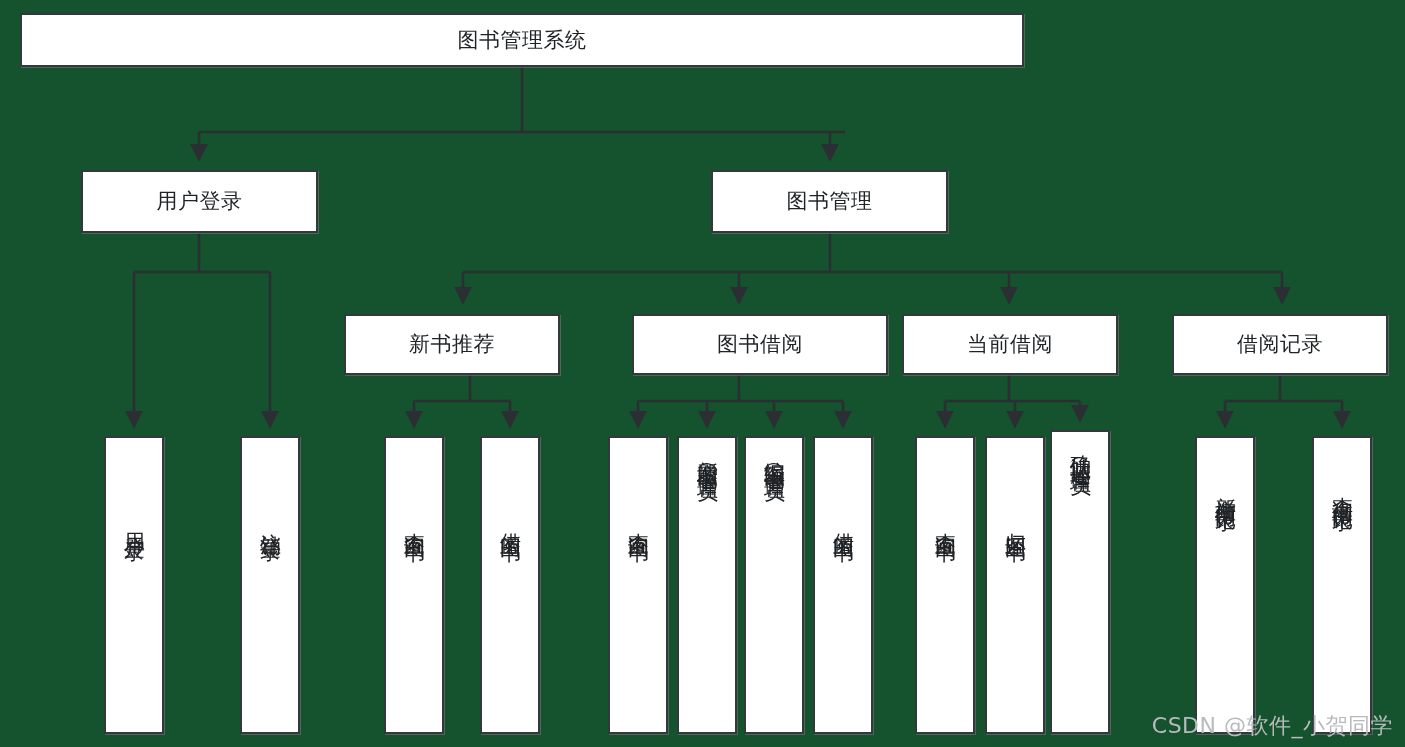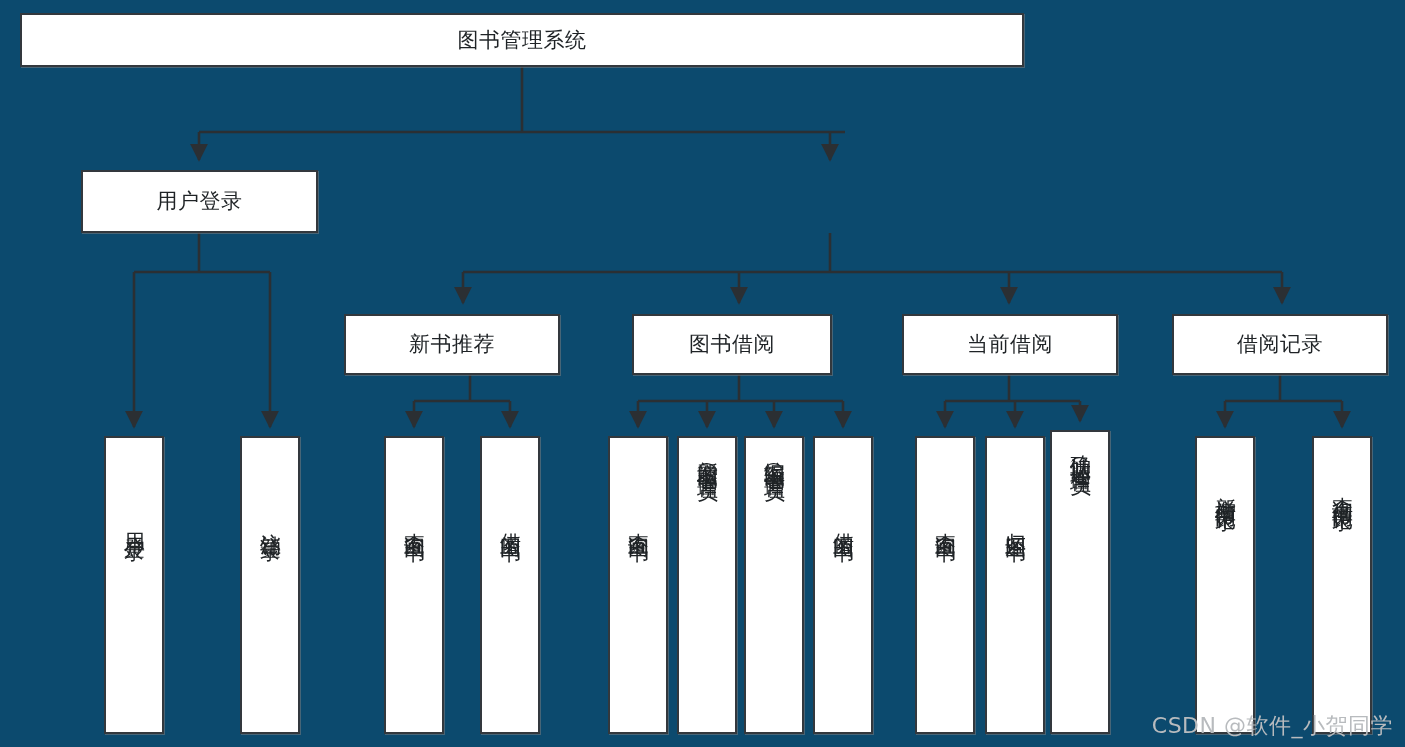--- a/index.html
+++ b/index.html
@@ -7,21 +7,21 @@
     padding: 0;
     background: #ffffff;
   }
   body {
     font-family: "DejaVu Sans", "Liberation Sans", sans-serif;
   }
   #canvas {
     position: relative;
     width: 1405px;
     height: 747px;
-    background: #0c4a6e;
+    background: #14532d;
     overflow: hidden;
     text-align: right;
   }
   svg.edges {
     position: absolute;
     left: 0;
     top: 0;
     width: 1405px;
     height: 747px;
     pointer-events: none;
@@ -125,25 +125,28 @@
     </g>
   </svg>
 
   <div class="node horiz" style="left:20px; top:13px; width:1004px; height:54px;">
     <span class="lbl">图书管理系统</span>
   </div>
 
   <div class="node horiz" style="left:81px; top:170px; width:237px; height:63px;">
     <span class="lbl">用户登录</span>
   </div>
+  <div class="node horiz" style="left:711px; top:170px; width:237px; height:63px;">
+    <span class="lbl">图书管理</span>
+  </div>
 
   <div class="node horiz" style="left:344px; top:314px; width:216px; height:61px;">
     <span class="lbl">新书推荐</span>
   </div>
-  <div class="node horiz" style="left:632px; top:314px; width:200px; height:61px;">
+  <div class="node horiz" style="left:632px; top:314px; width:256px; height:61px;">
     <span class="lbl">图书借阅</span>
   </div>
   <div class="node horiz" style="left:1172px; top:314px; width:216px; height:61px;">
     <span class="lbl">借阅记录</span>
   </div>
   <div class="node horiz" style="left:902px; top:314px; width:216px; height:61px;">
     <span class="lbl">当前借阅</span>
   </div>
 
   <div class="node vert" style="left:104px; top:436px; width:60px; height:298px; padding-top:78px;">

